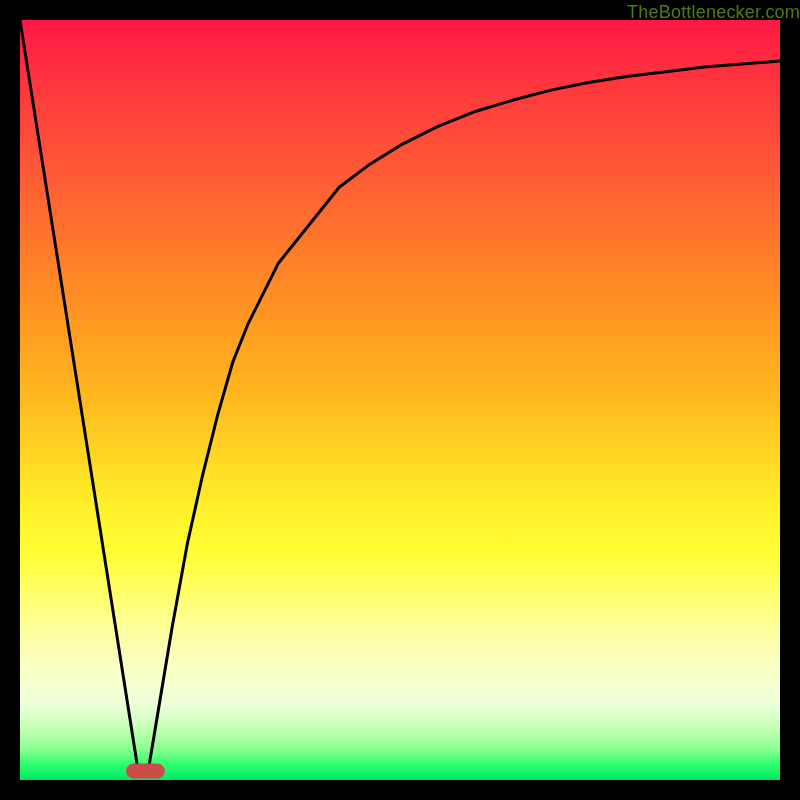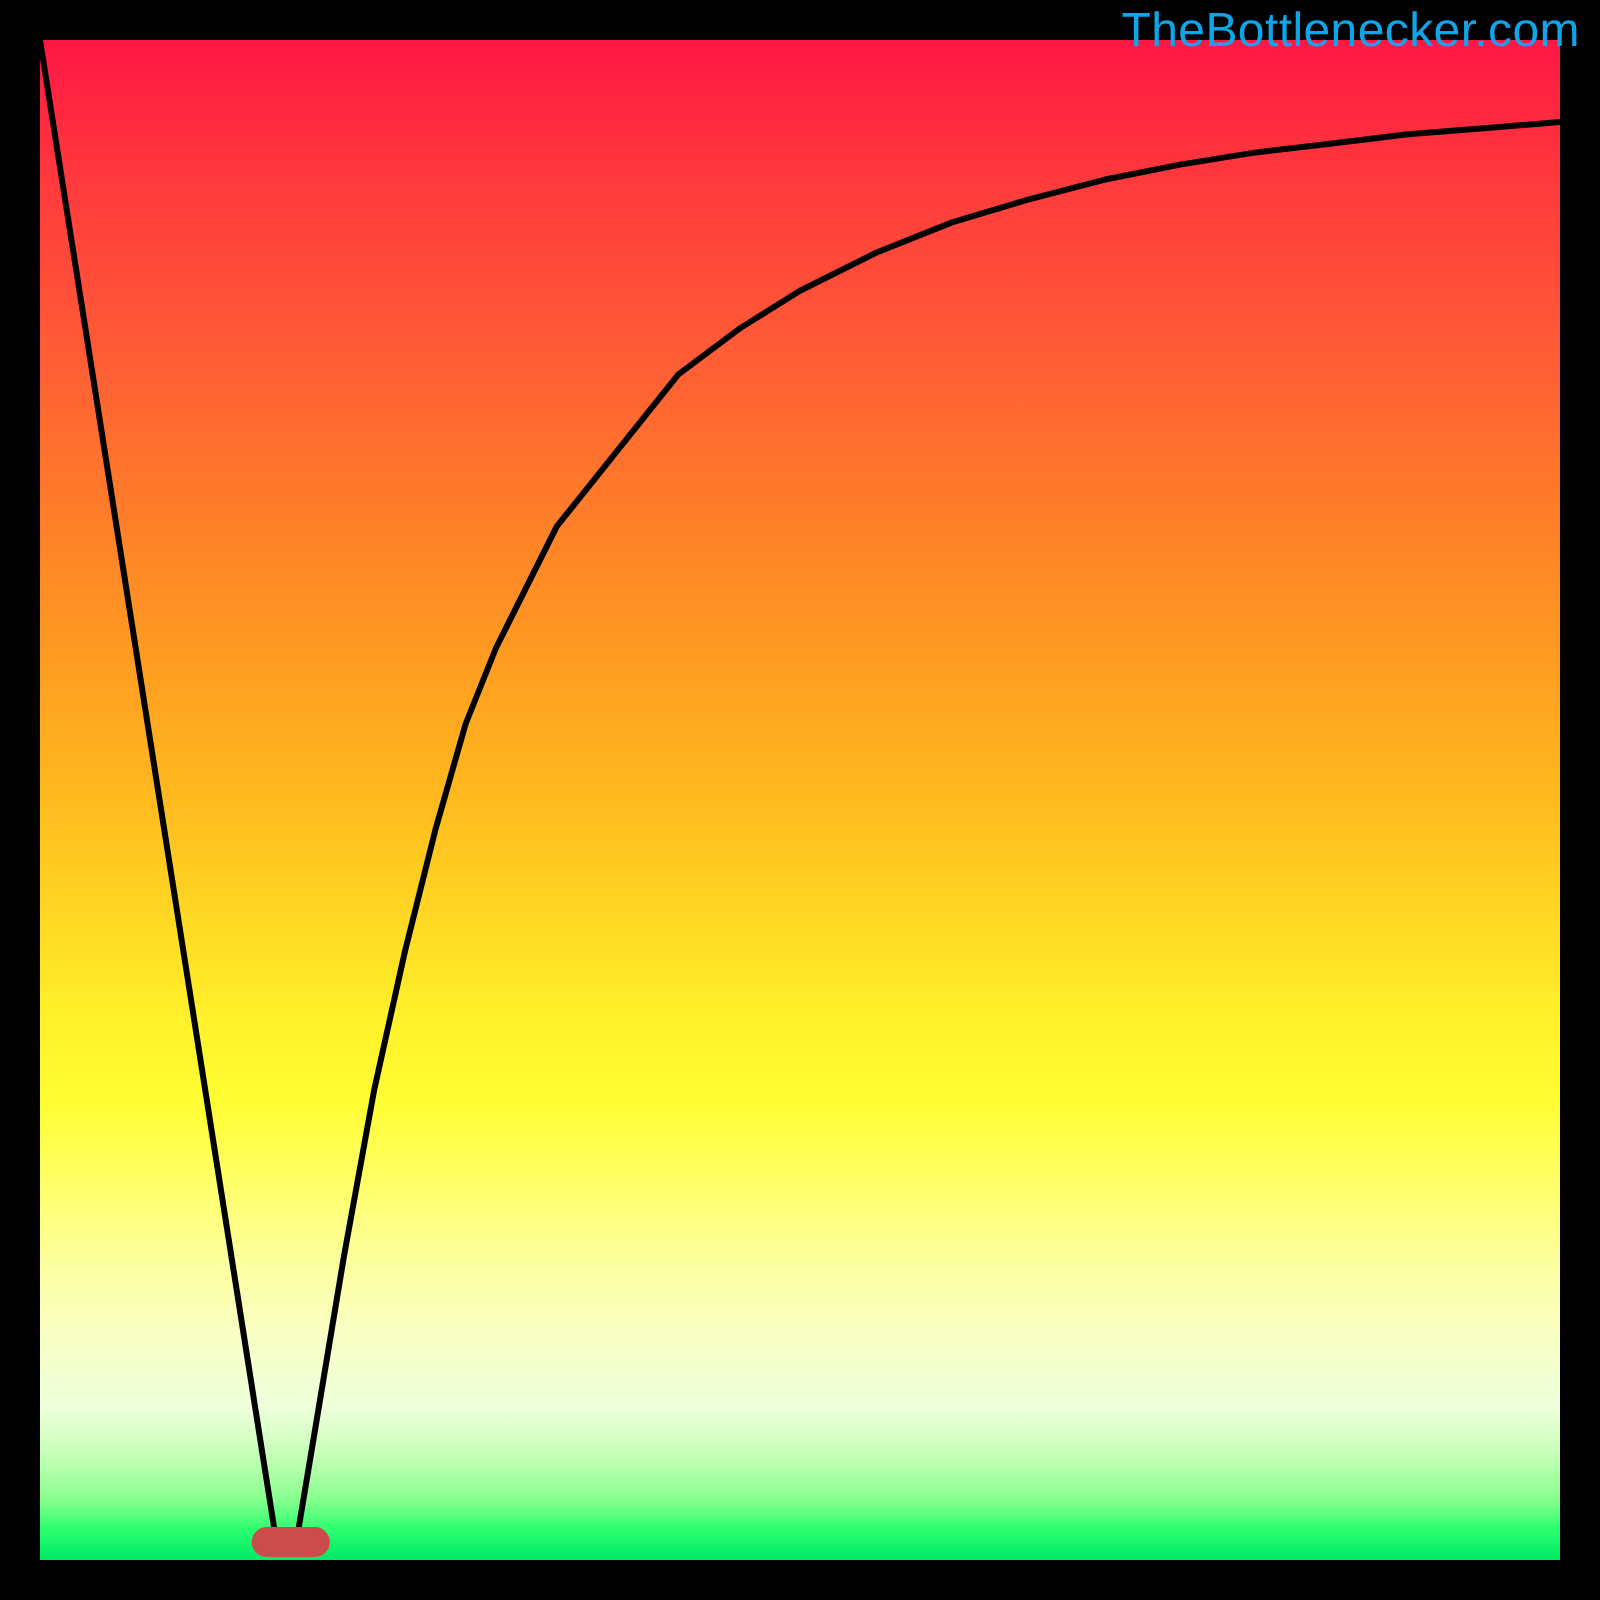--- a/index.html
+++ b/index.html
@@ -43,23 +43,23 @@
       #edffda 90%,
       #c8ffb9 93%,
       #88ff8f 96%,
       #2bff6f 98%,
       #00e865 100%
     );
   }
   .watermark {
     position: absolute;
     top: 2px;
-    right: 10px;
-    color: #0ea5e9;
-    font-size: 24px;
+    right: 0;
+    color: #4d7c0f;
+    font-size: 18px;
     font-weight: 500;
     letter-spacing: 0.2px;
   }
   svg.curves {
     position: absolute;
     left: 0;
     top: 0;
     width: 760px;
     height: 760px;
   }

